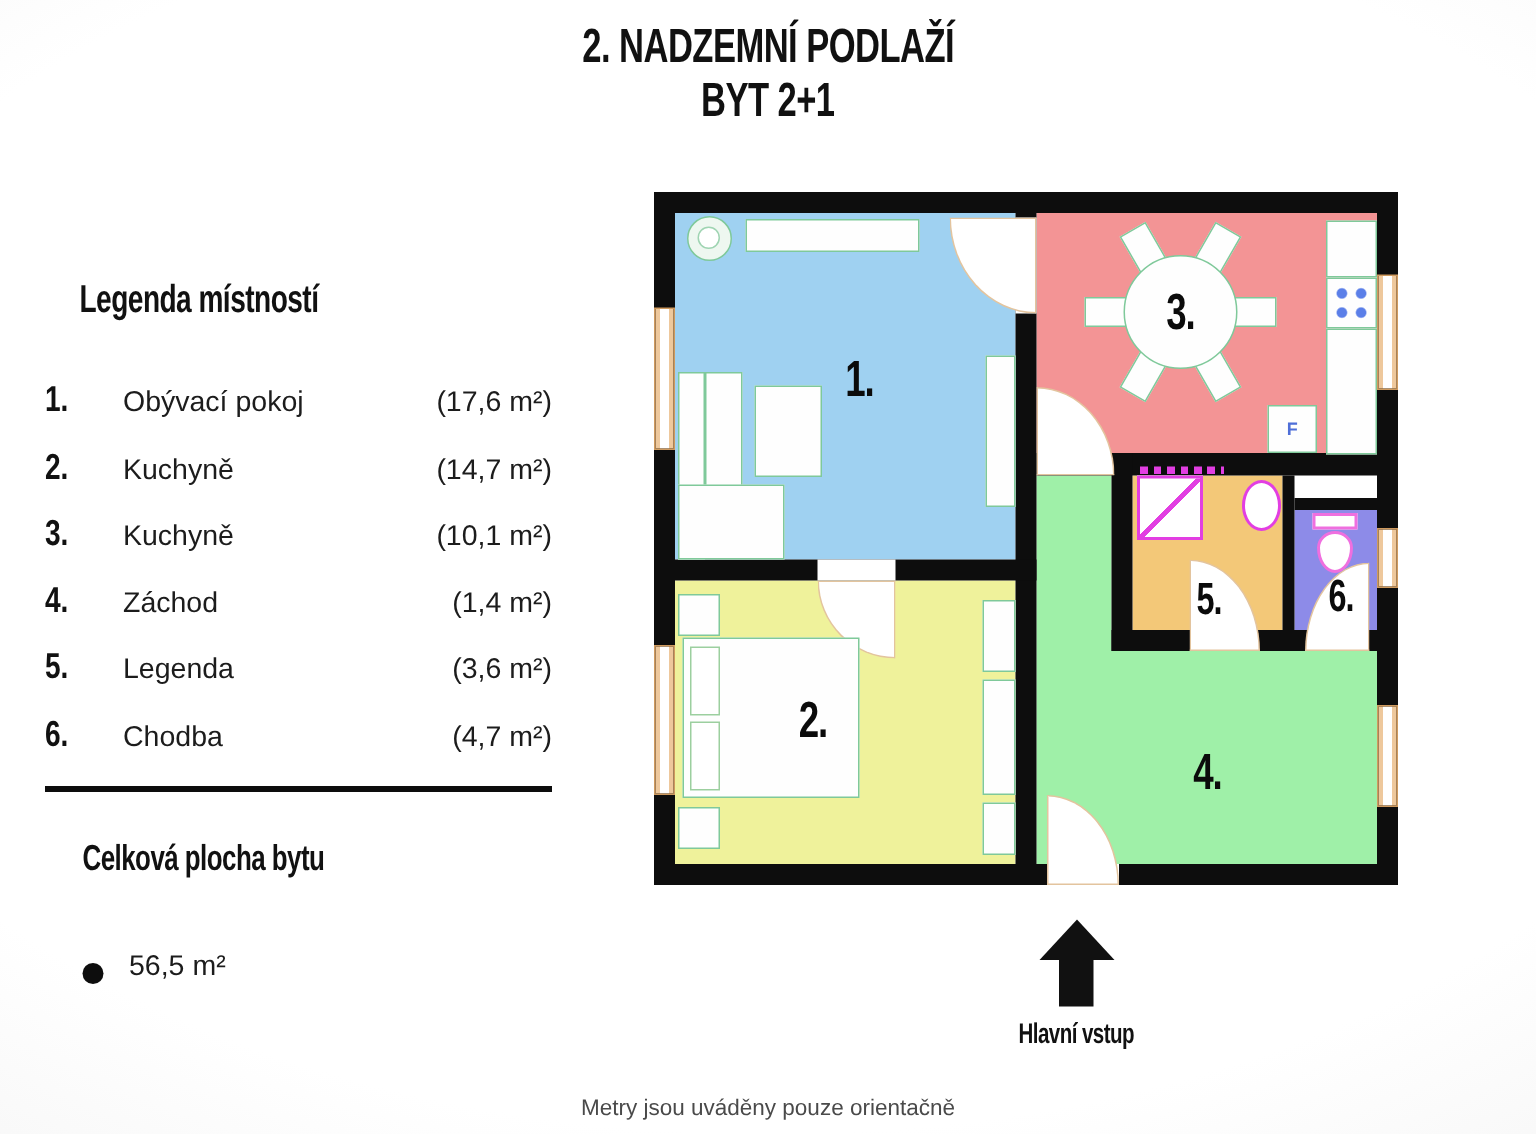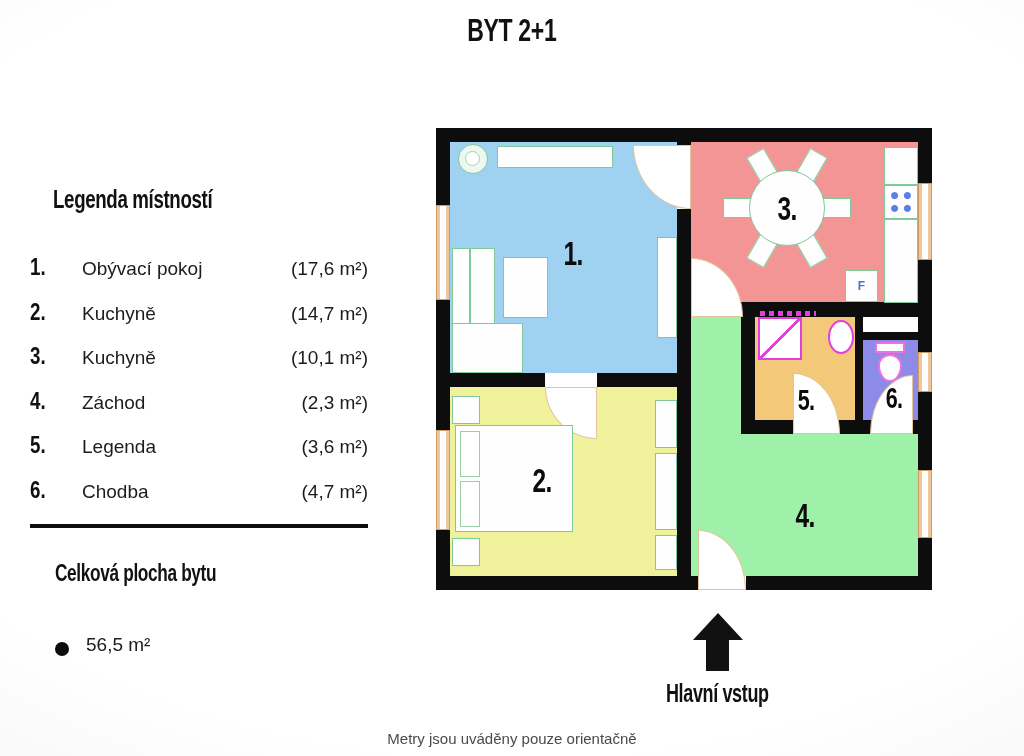--- a/index.html
+++ b/index.html
@@ -54,29 +54,30 @@
   .pipes{z-index:5;height:5px;background:repeating-linear-gradient(90deg,#e23ee2 0 5px,transparent 5px 9px);}
   .sink{background:#fff;border:2px solid #e23ee2;border-radius:50%;z-index:4;}
   .wc-tank{background:#fff;border:2px solid #ef6fdf;z-index:4;}
   .wc-bowl{background:#fff;border:2px solid #ef6fdf;border-radius:50% 50% 50% 50%/40% 40% 60% 60%;z-index:4;}
   .pillow{background:#fff;border:1.5px solid #9ccf9f;z-index:5;}
 
   
   .entrance{position:absolute;left:645px;top:613px;width:145px;text-align:center;}
   .arrow-head{margin:0 auto;width:0;height:0;border-left:25px solid transparent;border-right:25px solid transparent;border-bottom:27px solid #111;}
   .arrow-shaft{margin:0 auto;width:23px;height:31px;background:#111;}
-  .entrance-label{margin-top:8px;font-size:25px;text-decoration:underline;}
+  .entrance-label{margin-top:8px;font-size:19px;text-decoration:underline;}
 
   
   .footer{position:absolute;left:0;top:730px;width:1024px;text-align:center;font-size:15px;color:#4a4a4a;}
 </style>
 </head>
 <body>
 
 <div class="title">
+  <div><span class="cond-c">2. NADZEMNÍ PODLAŽÍ</span></div>
   <div><span class="cond-c">BYT 2+1</span></div>
 </div>
 
 <div class="legend-heading"><span class="cond">Legenda místností</span></div>
 
 <div class="legend-row" style="top:253px">
   <span class="legend-num">1.</span>
   <span class="legend-name">Obývací pokoj</span>
   <span class="legend-area">(17,6 m²)</span>
 </div>
@@ -86,21 +87,21 @@
   <span class="legend-area">(14,7 m²)</span>
 </div>
 <div class="legend-row" style="top:342px">
   <span class="legend-num">3.</span>
   <span class="legend-name">Kuchyně</span>
   <span class="legend-area">(10,1 m²)</span>
 </div>
 <div class="legend-row" style="top:387px">
   <span class="legend-num">4.</span>
   <span class="legend-name">Záchod</span>
-  <span class="legend-area">(2,3 m²)</span>
+  <span class="legend-area">(1,4 m²)</span>
 </div>
 <div class="legend-row" style="top:431px">
   <span class="legend-num">5.</span>
   <span class="legend-name">Legenda</span>
   <span class="legend-area">(3,6 m²)</span>
 </div>
 <div class="legend-row" style="top:476px">
   <span class="legend-num">6.</span>
   <span class="legend-name">Chodba</span>
   <span class="legend-area">(4,7 m²)</span>

